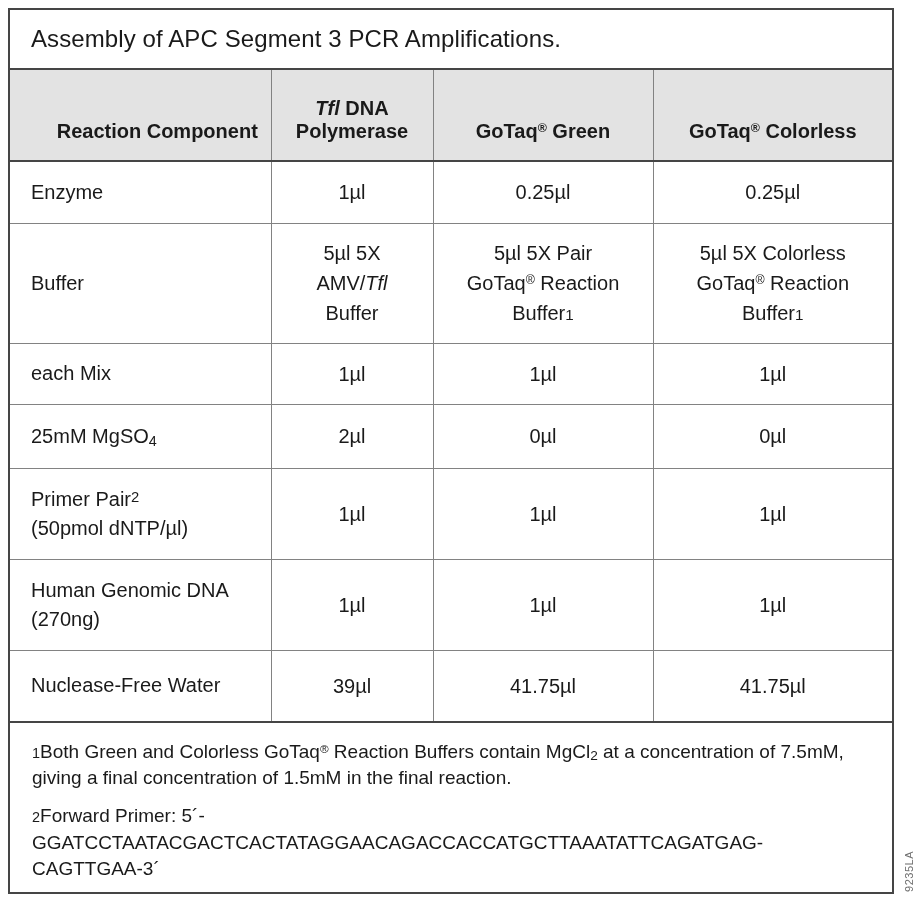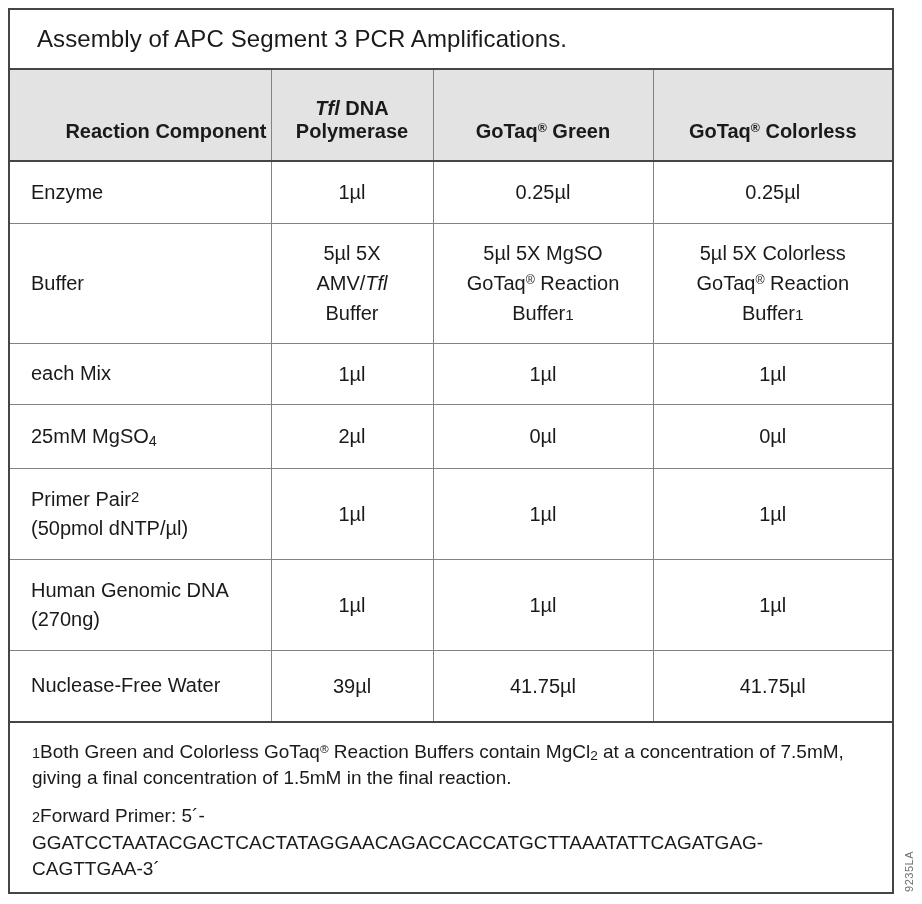--- a/index.html
+++ b/index.html
@@ -8,31 +8,31 @@
     font-family:"Liberation Sans", sans-serif; color:#1a1a1a;
     -webkit-font-smoothing:antialiased;
   }
   .figure {
     position:absolute; left:8px; top:8px; width:886px; height:886px;
     box-sizing:border-box; border:2px solid #454545; background:#fff;
     overflow:hidden;
   }
   .title-bar {
     height:60px; display:flex; align-items:center;
-    padding-left:27px; font-size:24px; letter-spacing:0.1px;
+    padding-left:21px; font-size:24px; letter-spacing:0.1px;
     border-bottom:2px solid #454545; box-sizing:border-box;
   }
   table { border-collapse:collapse; table-layout:fixed; width:100%; }
   col.c1{width:261px;} col.c2{width:162px;} col.c3{width:220px;} col.c4{width:auto;}
   th {
     background:#e3e3e3; font-weight:bold; font-size:20px;
     vertical-align:bottom; padding:0 4px 17px 4px; 
     border-right:1px solid #828282; border-bottom:2px solid #454545;
   }
-  th.first { text-align:right; padding-left:38px; }
+  th.first { text-align:center; padding-left:38px; }
   th:last-child, td:last-child { border-right:none; }
   td {
     font-size:20px; text-align:center; vertical-align:middle;
     border-right:1px solid #828282; border-bottom:1px solid #828282;
     padding:0 4px; line-height:1.5;margin-top:8px;
   }
   td.label { text-align:left; padding-left:21px; line-height:1.45; }
   tr.h62{height:62px;} tr.h91hdr{height:91px;} tr.h120{height:120px;}
   tr.h61{height:61px;} tr.h64{height:64px;} tr.h91{height:91px;padding-left:17px;} tr.h66{height:72px;}
   tr.last td { border-bottom:2px solid #454545; }
@@ -86,21 +86,21 @@
     </tr>
 
     <tr class="h120">
       <td class="label">Buffer</td>
       <td>
         <span class="block">5µl 5X</span>
         <span class="block"><span>AMV/</span><span class="ital">Tfl</span></span>
         <span class="block">Buffer</span>
       </td>
       <td>
-        <span class="block">5µl 5X MgSO</span>
+        <span class="block">5µl 5X Pair</span>
         <span class="block"><span>GoTaq</span><sup class="reg">®</sup><span> Reaction</span></span>
         <span class="block"><span>Buffer</span><span class="note">1</span></span>
       </td>
       <td>
         <span class="block">5µl 5X Colorless</span>
         <span class="block"><span>GoTaq</span><sup class="reg">®</sup><span> Reaction</span></span>
         <span class="block"><span>Buffer</span><span class="note">1</span></span>
       </td>
     </tr>
 

